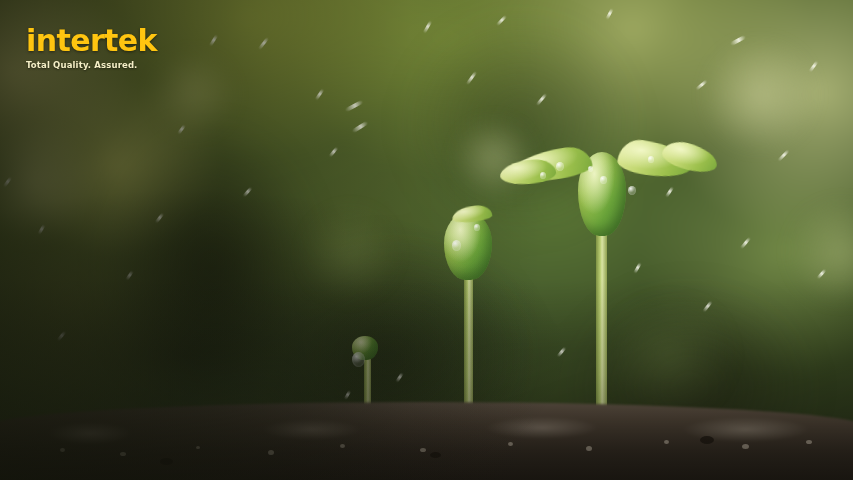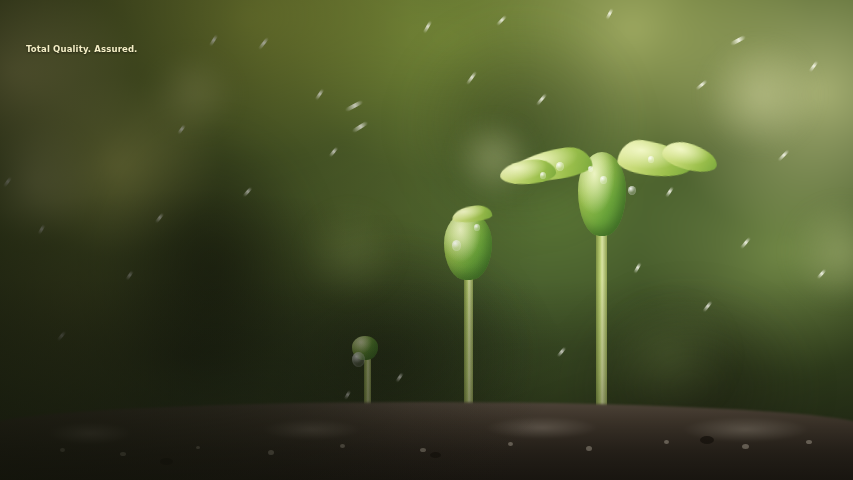--- a/index.html
+++ b/index.html
@@ -150,21 +150,21 @@
   .logo-word {
     font-family: "DejaVu Sans", sans-serif;
     font-weight: bold;
     font-size: 30px;
     letter-spacing: -0.6px;
     color: #ffc510;
     line-height: 1;
     text-shadow: 0 1px 3px rgba(0,0,0,0.45);
   }
   .logo-tag {
-    margin-top: 19px;
+    margin-top: 5px;
     font-family: "DejaVu Sans", sans-serif;
     font-weight: bold;
     font-size: 8.5px;
     letter-spacing: 0.15px;
     color: #f4eec6;
     line-height: 1;
     text-shadow: 0 1px 2px rgba(0,0,0,0.5);
   }
 
   
@@ -305,17 +305,18 @@
     <div class="soil-speck" style="left:742px; top:444px; width:7px; height:5px;"></div>
     <div class="soil-speck" style="left:806px; top:440px; width:6px; height:4px;"></div>
     <div class="soil-dark" style="left:700px; top:436px; width:14px; height:8px;"></div>
     <div class="soil-dark" style="left:430px; top:452px; width:11px; height:6px;"></div>
     <div class="soil-dark" style="left:160px; top:458px; width:13px; height:7px;"></div>
 
     <div class="scrim"></div>
   </div>
 
   <div class="logo">
+    <div class="logo-word">intertek</div>
     <div class="logo-tag">Total Quality. Assured.</div>
   </div>
 
 
 </div>
 
 </body></html>

